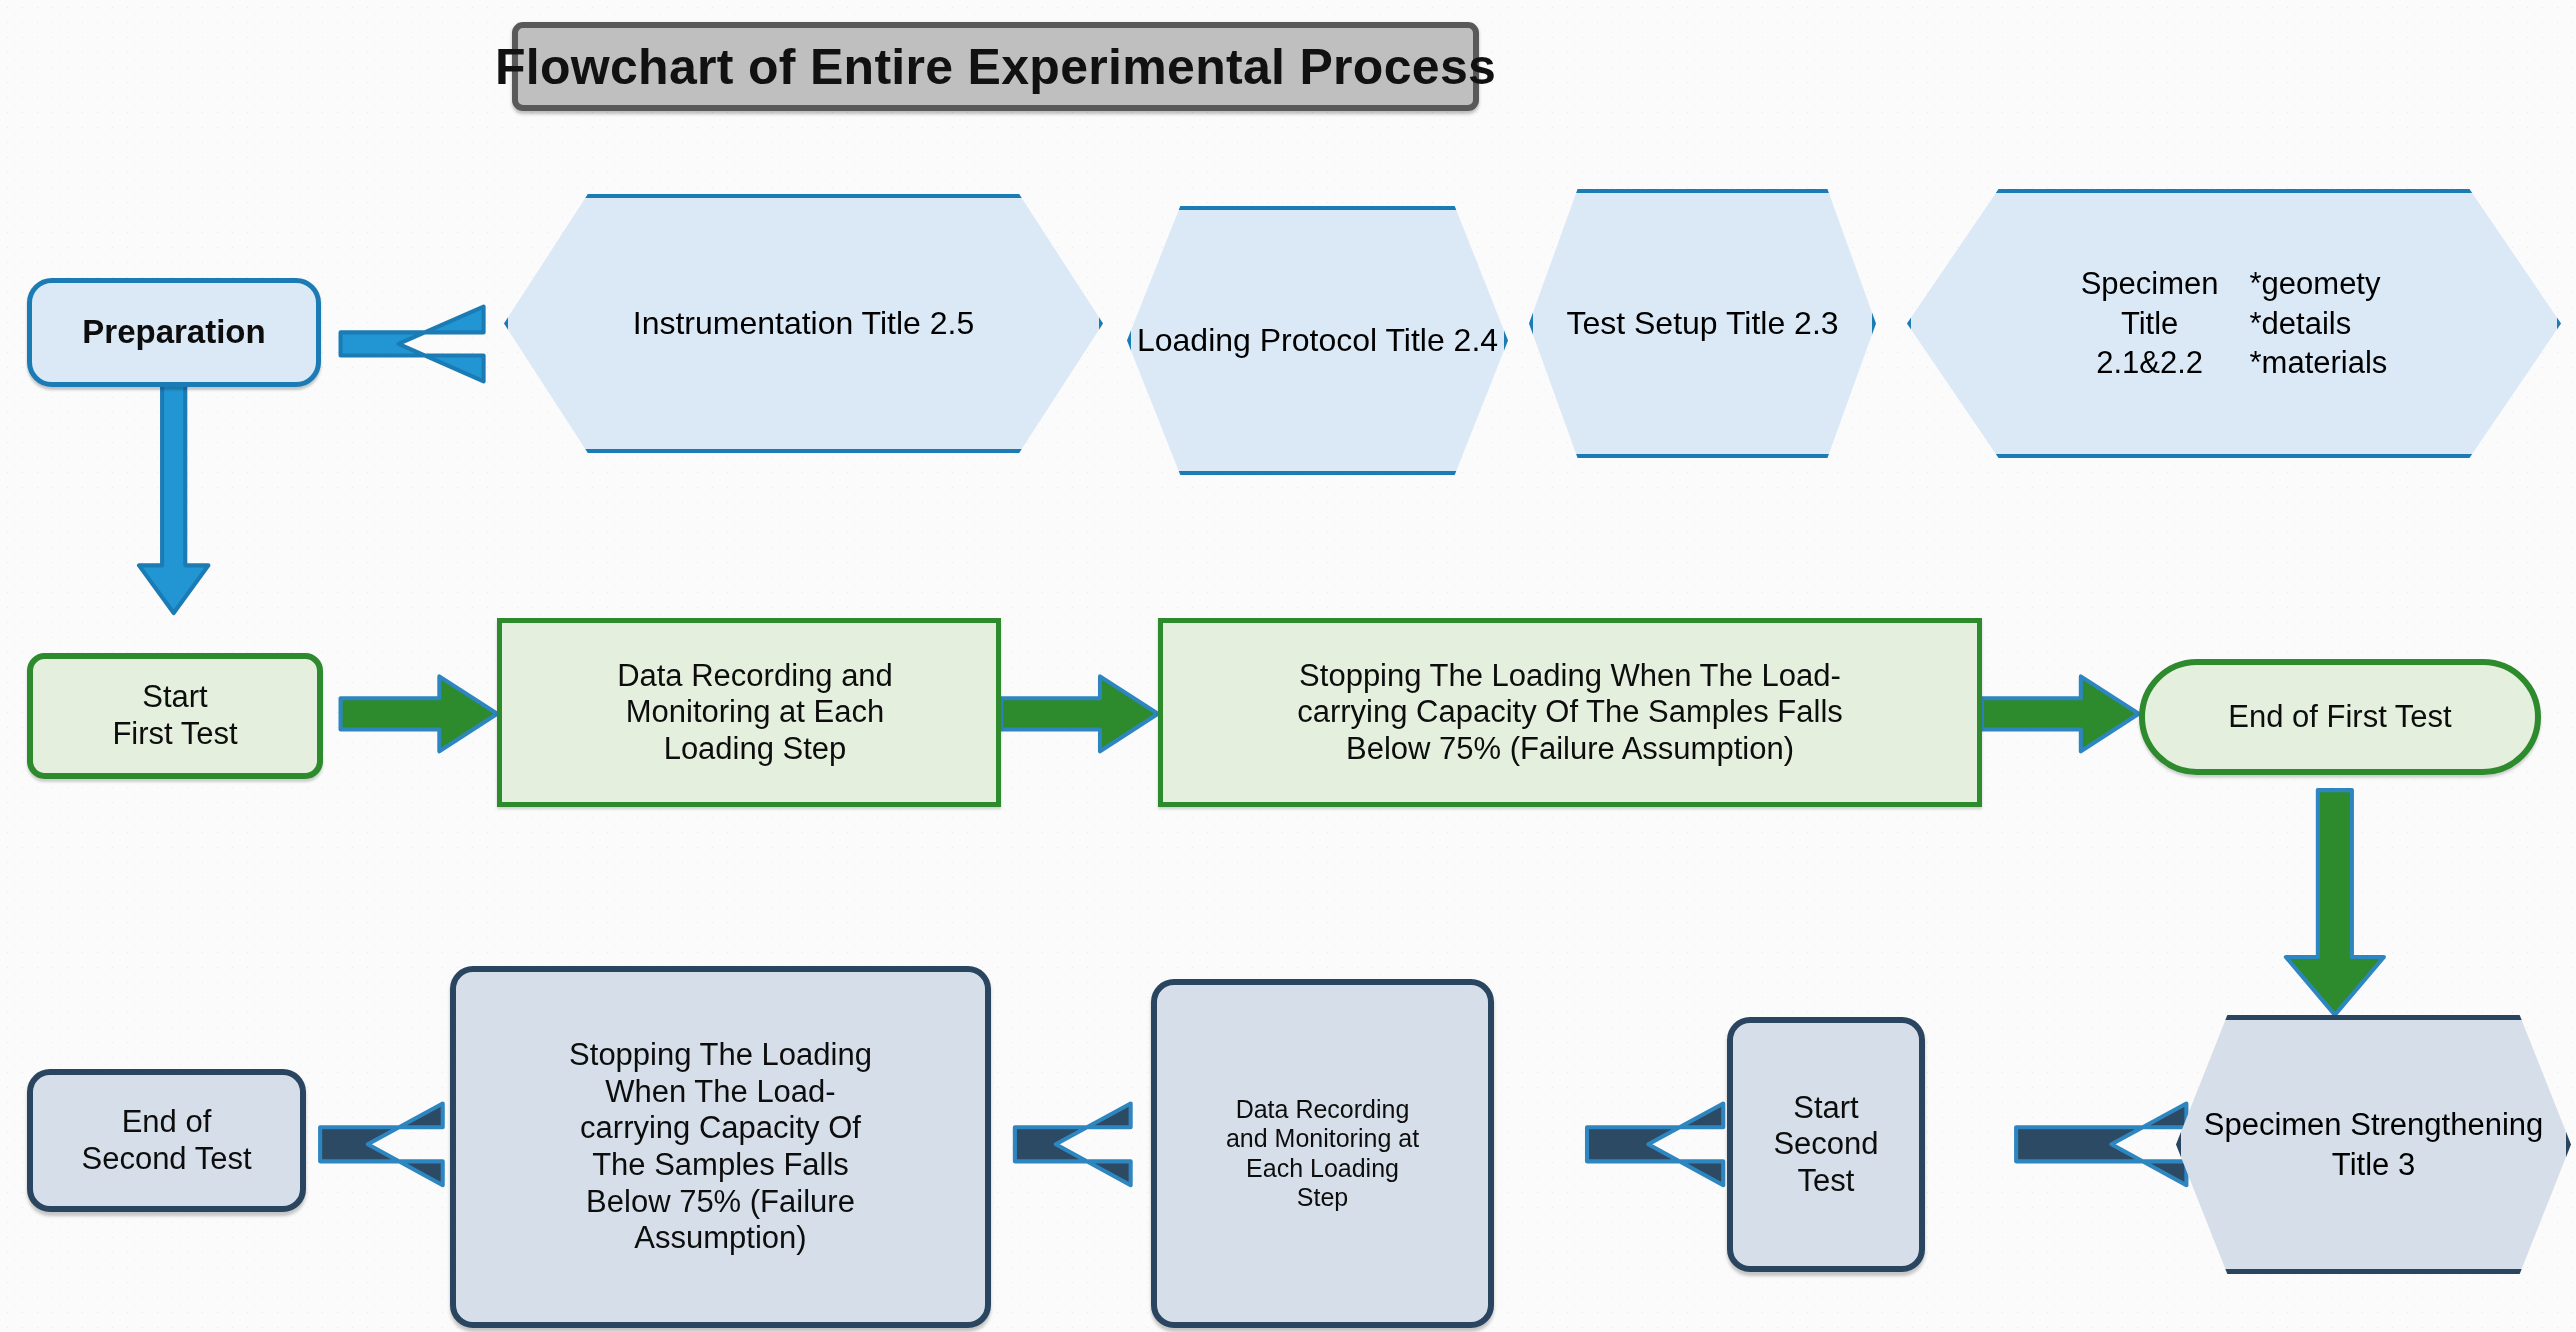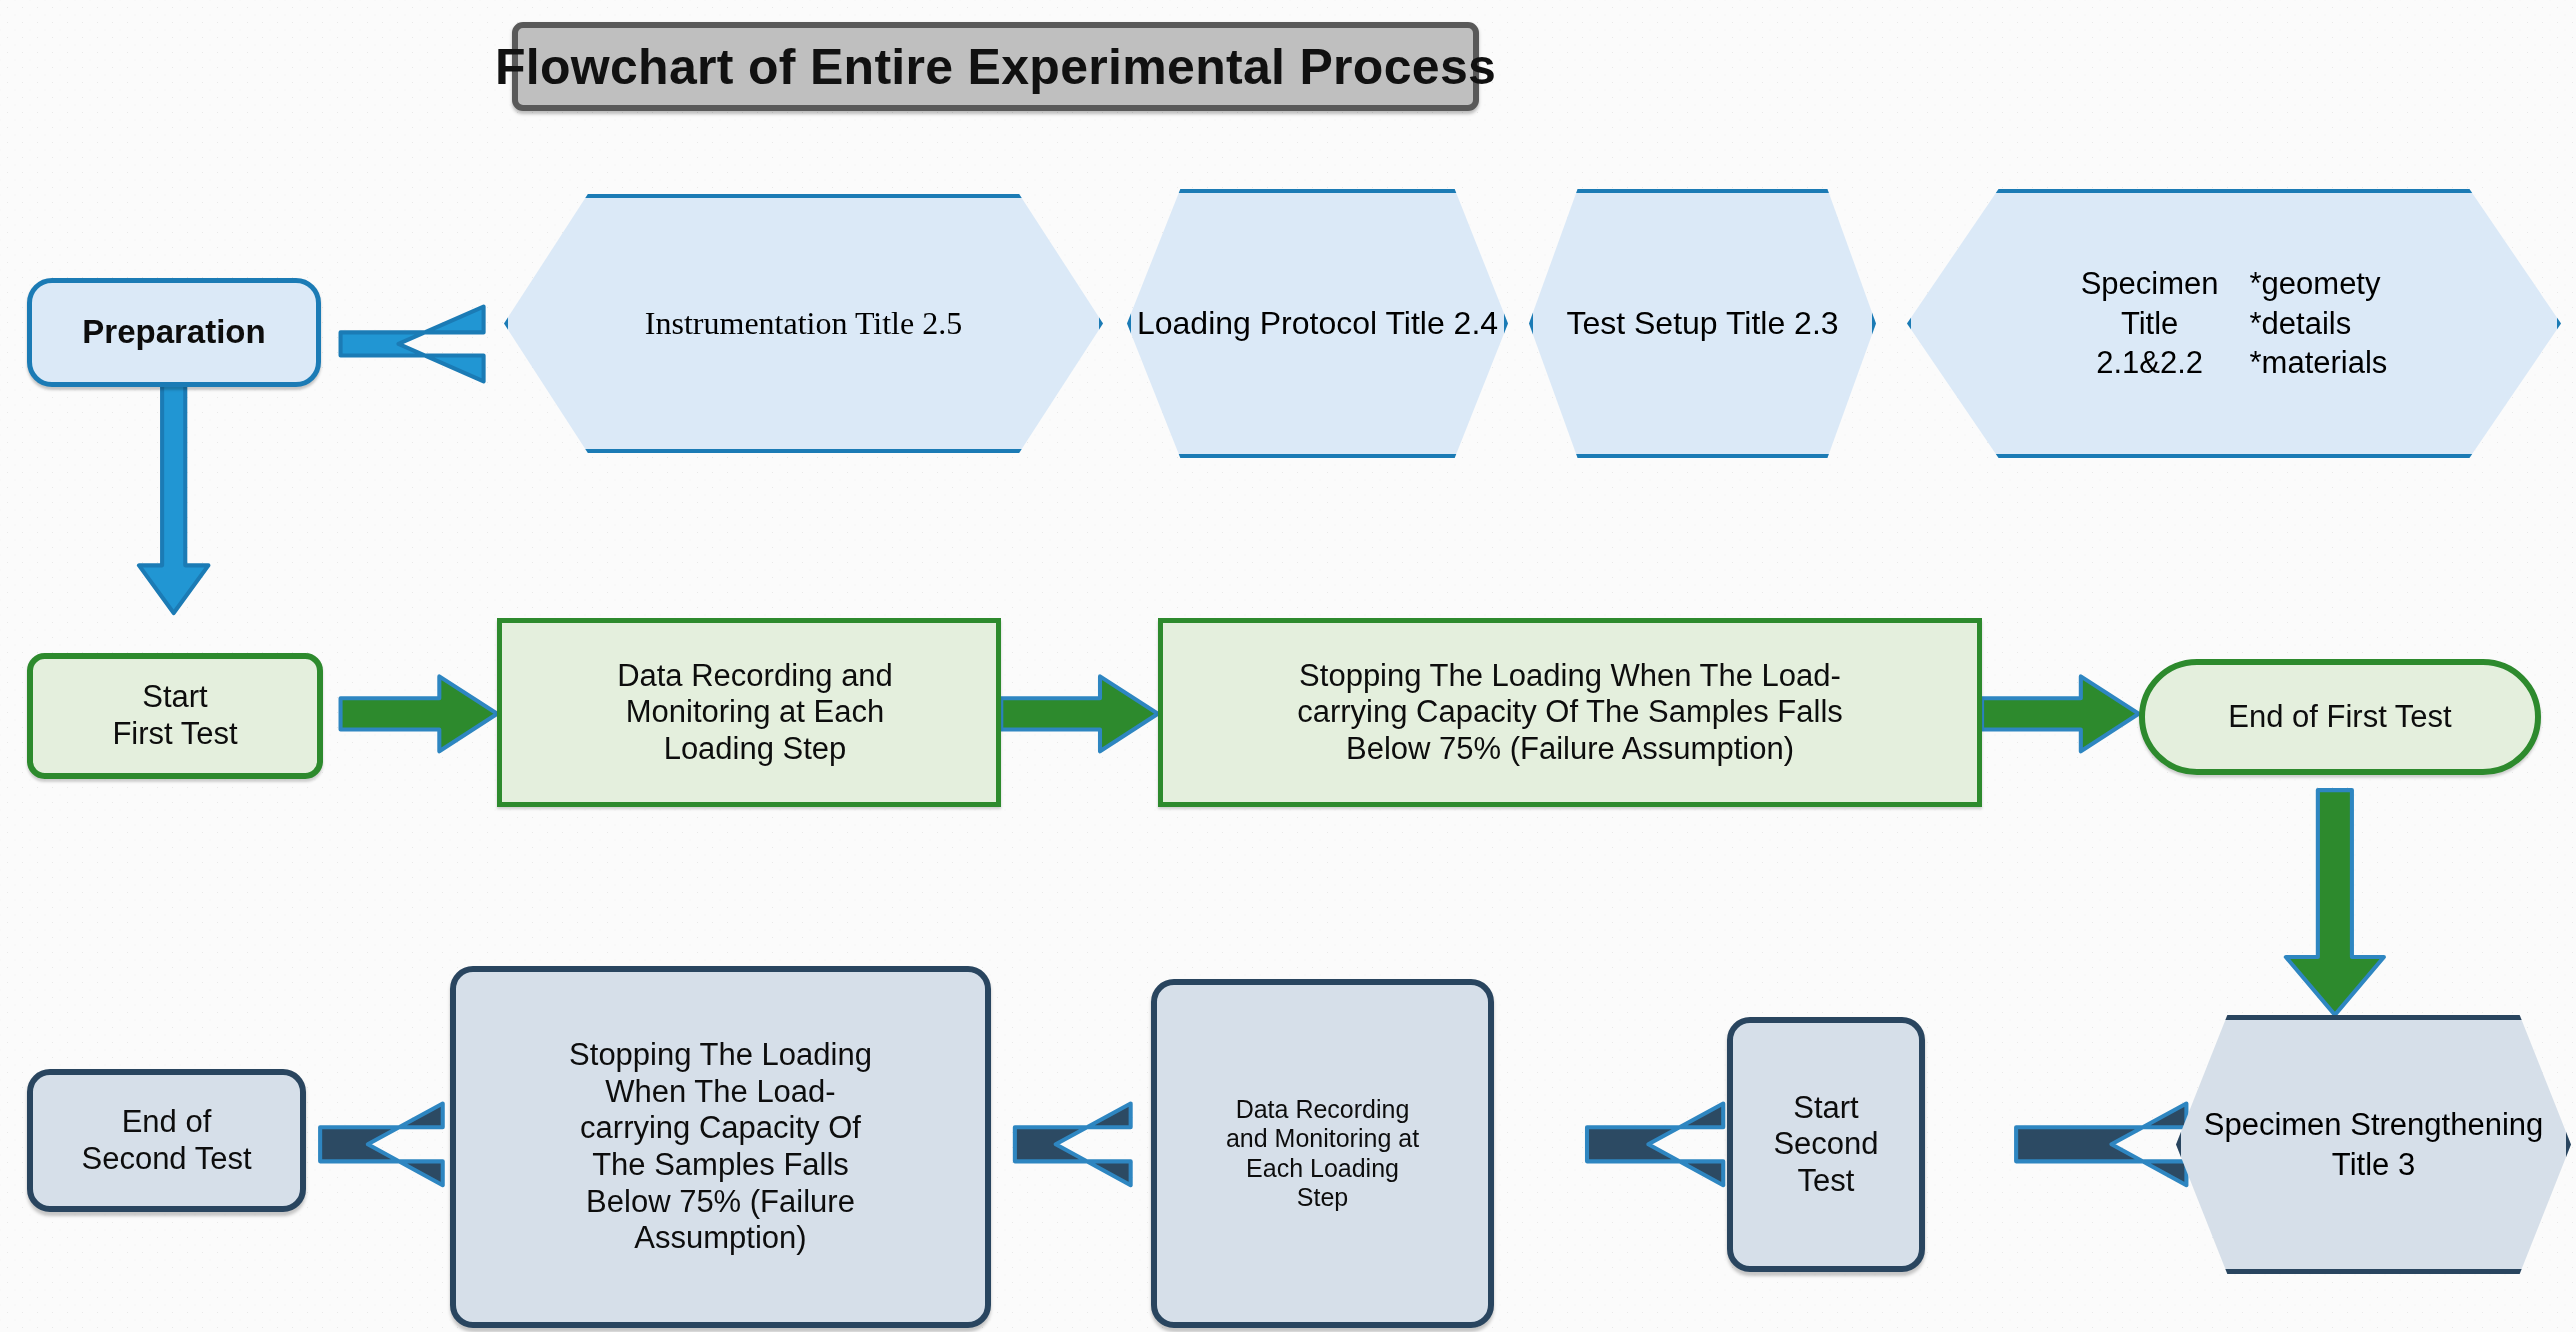--- a/index.html
+++ b/index.html
@@ -189,30 +189,30 @@
   </svg>
 
   <div id="title-banner">
     <span class="txt">Flowchart of Entire Experimental Process</span>
   </div>
 
   <div class="node blue-rect" style="left:27px; top:278px; width:294px; height:109px; font-size:33px;">
     <span class="line bold">Preparation</span>
   </div>
 
-  <div class="hex-wrap" style="left:504px; top:194px; width:599px; height:259px;font-family:Liberation Serif, serif;">
+  <div class="hex-wrap" style="left:504px; top:194px; width:599px; height:259px;">
     <div class="hex-inner hex-blue">
       <div style="font-size:32px; line-height:1.3;">
         <span class="line bold">Instrumentation</span>
         <span class="line">Title 2.5</span>
       </div>
     </div>
   </div>
 
-  <div class="hex-wrap" style="left:1127px; top:189px; width:381px; height:269px;">
+  <div class="hex-wrap" style="left:1127px; top:206px; width:381px; height:269px;">
     <div class="hex-inner hex-blue">
       <div style="font-size:32px; line-height:1.3;">
         <span class="line bold">Loading</span>
         <span class="line bold">Protocol</span>
         <span class="line">Title 2.4</span>
       </div>
     </div>
   </div>
 
   <div class="hex-wrap" style="left:1529px; top:189px; width:347px; height:269px;">

